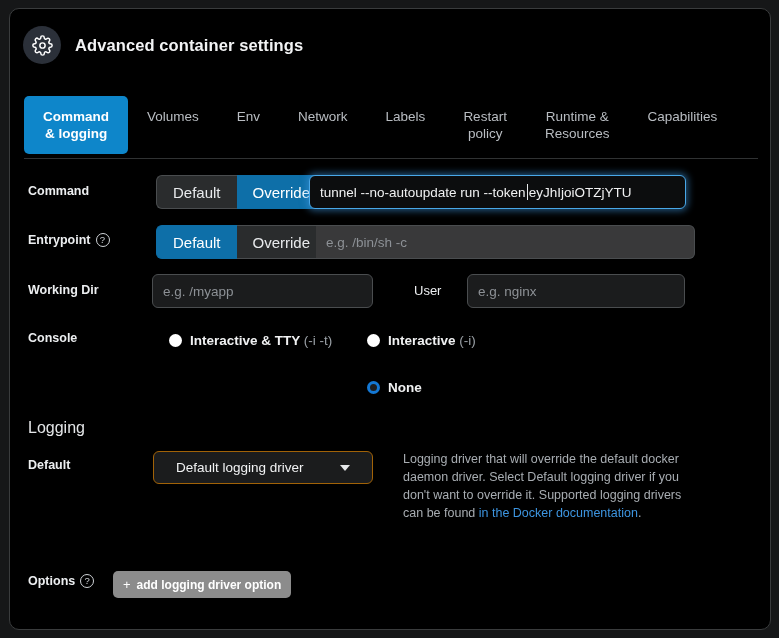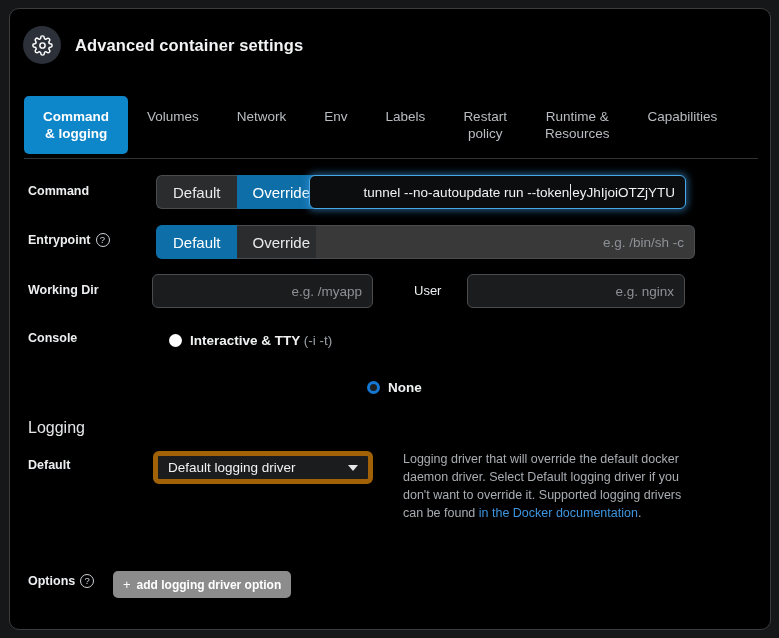--- a/index.html
+++ b/index.html
@@ -124,21 +124,20 @@
     background: #1b1c1d;
     border: 1px solid #4a4d4f;
     border-radius: 6px;
     display: flex; align-items: center;
     padding: 0 10px;
     font-size: 13.5px;
     color: #f1f2f3;
     overflow: hidden;
     white-space: nowrap;
     cursor: text;
-    justify-content: flex-end;
   }
   .tinput.ph { color: #8d9196; }
   .tinput.flat { border-radius: 0 6px 6px 0; border-left: none; }
   .tinput.disabled { background: #39393a; border-color: #4a4d4f; }
   .tinput.focused {
     background: #0c0d0e;
     border: 1px solid #49a8e8;
     box-shadow: 0 0 7px 2px rgba(62,150,220,.55);
     z-index: 3;
   }
@@ -182,24 +181,24 @@
   .section-title {
     position: absolute;
     font-size: 16px;
     color: #e4e6e8;
     white-space: nowrap;
   }
   .select {
     position: absolute;
     height: 33px;
     background: #1b1c1d;
-    border: 5px solid #a16207;
+    border: 1px solid #a16207;
     border-radius: 6px;
     display: flex; align-items: center; justify-content: space-between;
-    padding: 0 10px;
+    padding: 0 22px;
     font-size: 13.5px;
     color: #f1f2f3;
     cursor: pointer;
   }
   .chev {
     margin-left: 10px;
     width: 0; height: 0;
     border-left: 5px solid transparent;
     border-right: 5px solid transparent;
     border-top: 6px solid #e5e7e9;
@@ -238,22 +237,22 @@
         <path d="M19.4 15a1.65 1.65 0 0 0 .33 1.82l.06.06a2 2 0 1 1-2.83 2.83l-.06-.06a1.65 1.65 0 0 0-1.82-.33 1.65 1.65 0 0 0-1 1.51V21a2 2 0 1 1-4 0v-.09a1.65 1.65 0 0 0-1.08-1.51 1.65 1.65 0 0 0-1.82.33l-.06.06a2 2 0 1 1-2.83-2.83l.06-.06a1.65 1.65 0 0 0 .33-1.82 1.65 1.65 0 0 0-1.51-1H3a2 2 0 1 1 0-4h.09A1.65 1.65 0 0 0 4.6 9a1.65 1.65 0 0 0-.33-1.82l-.06-.06a2 2 0 1 1 2.83-2.83l.06.06a1.65 1.65 0 0 0 1.82.33H9a1.65 1.65 0 0 0 1-1.51V3a2 2 0 1 1 4 0v.09a1.65 1.65 0 0 0 1 1.51 1.65 1.65 0 0 0 1.82-.33l.06-.06a2 2 0 1 1 2.83 2.83l-.06.06a1.65 1.65 0 0 0-.33 1.82V9a1.65 1.65 0 0 0 1.51 1H21a2 2 0 1 1 0 4h-.09a1.65 1.65 0 0 0-1.51 1z"></path>
       </svg>
     </div>
     <div class="header-title">Advanced container settings</div>
   </div>
 
   <div class="tabbar">
     <div class="tab active">Command
 &amp; logging</div>
     <div class="tab">Volumes</div>
+    <div class="tab">Env</div>
     <div class="tab">Network</div>
-    <div class="tab">Env</div>
     <div class="tab">Labels</div>
     <div class="tab">Restart
 policy</div>
     <div class="tab">Runtime &amp;
 Resources</div>
     <div class="tab">Capabilities</div>
   </div>
 
   <div class="row-label" style="left:18px; top:175px;">Command</div>
   <div class="toggle" style="left:146px; top:166px;">
@@ -281,20 +280,24 @@
   <div class="row-label" style="left:392px; top:274px; font-weight:normal; font-size:13px;margin-left:12px;">User</div>
   <div class="tinput ph" style="left:457px; top:265px; width:218px;">e.g. nginx</div>
 
   <div class="row-label" style="left:18px; top:322px;">Console</div>
 
   <div class="radio-item" style="left:159px; top:322px; width:170px;">
     <span class="radio"></span>
     <span class="radio-text"><span>Interactive &amp; TTY </span><span class="dim">(-i -t)</span></span>
   </div>
 
+  <div class="radio-item" style="left:357px; top:322px; width:180px;">
+    <span class="radio"></span>
+    <span class="radio-text"><span>Interactive </span><span class="dim">(-i)</span></span>
+  </div>
 
 
   <div class="radio-item" style="left:357px; top:369px; width:180px;">
     <span class="radio sel"></span>
     <span class="radio-text"><span>None</span><span class="dim"></span></span>
   </div>
 
   <div class="section-title" style="left:18px; top:410px;">Logging</div>
 
   <div class="row-label" style="left:18px; top:449px;">Default</div>

